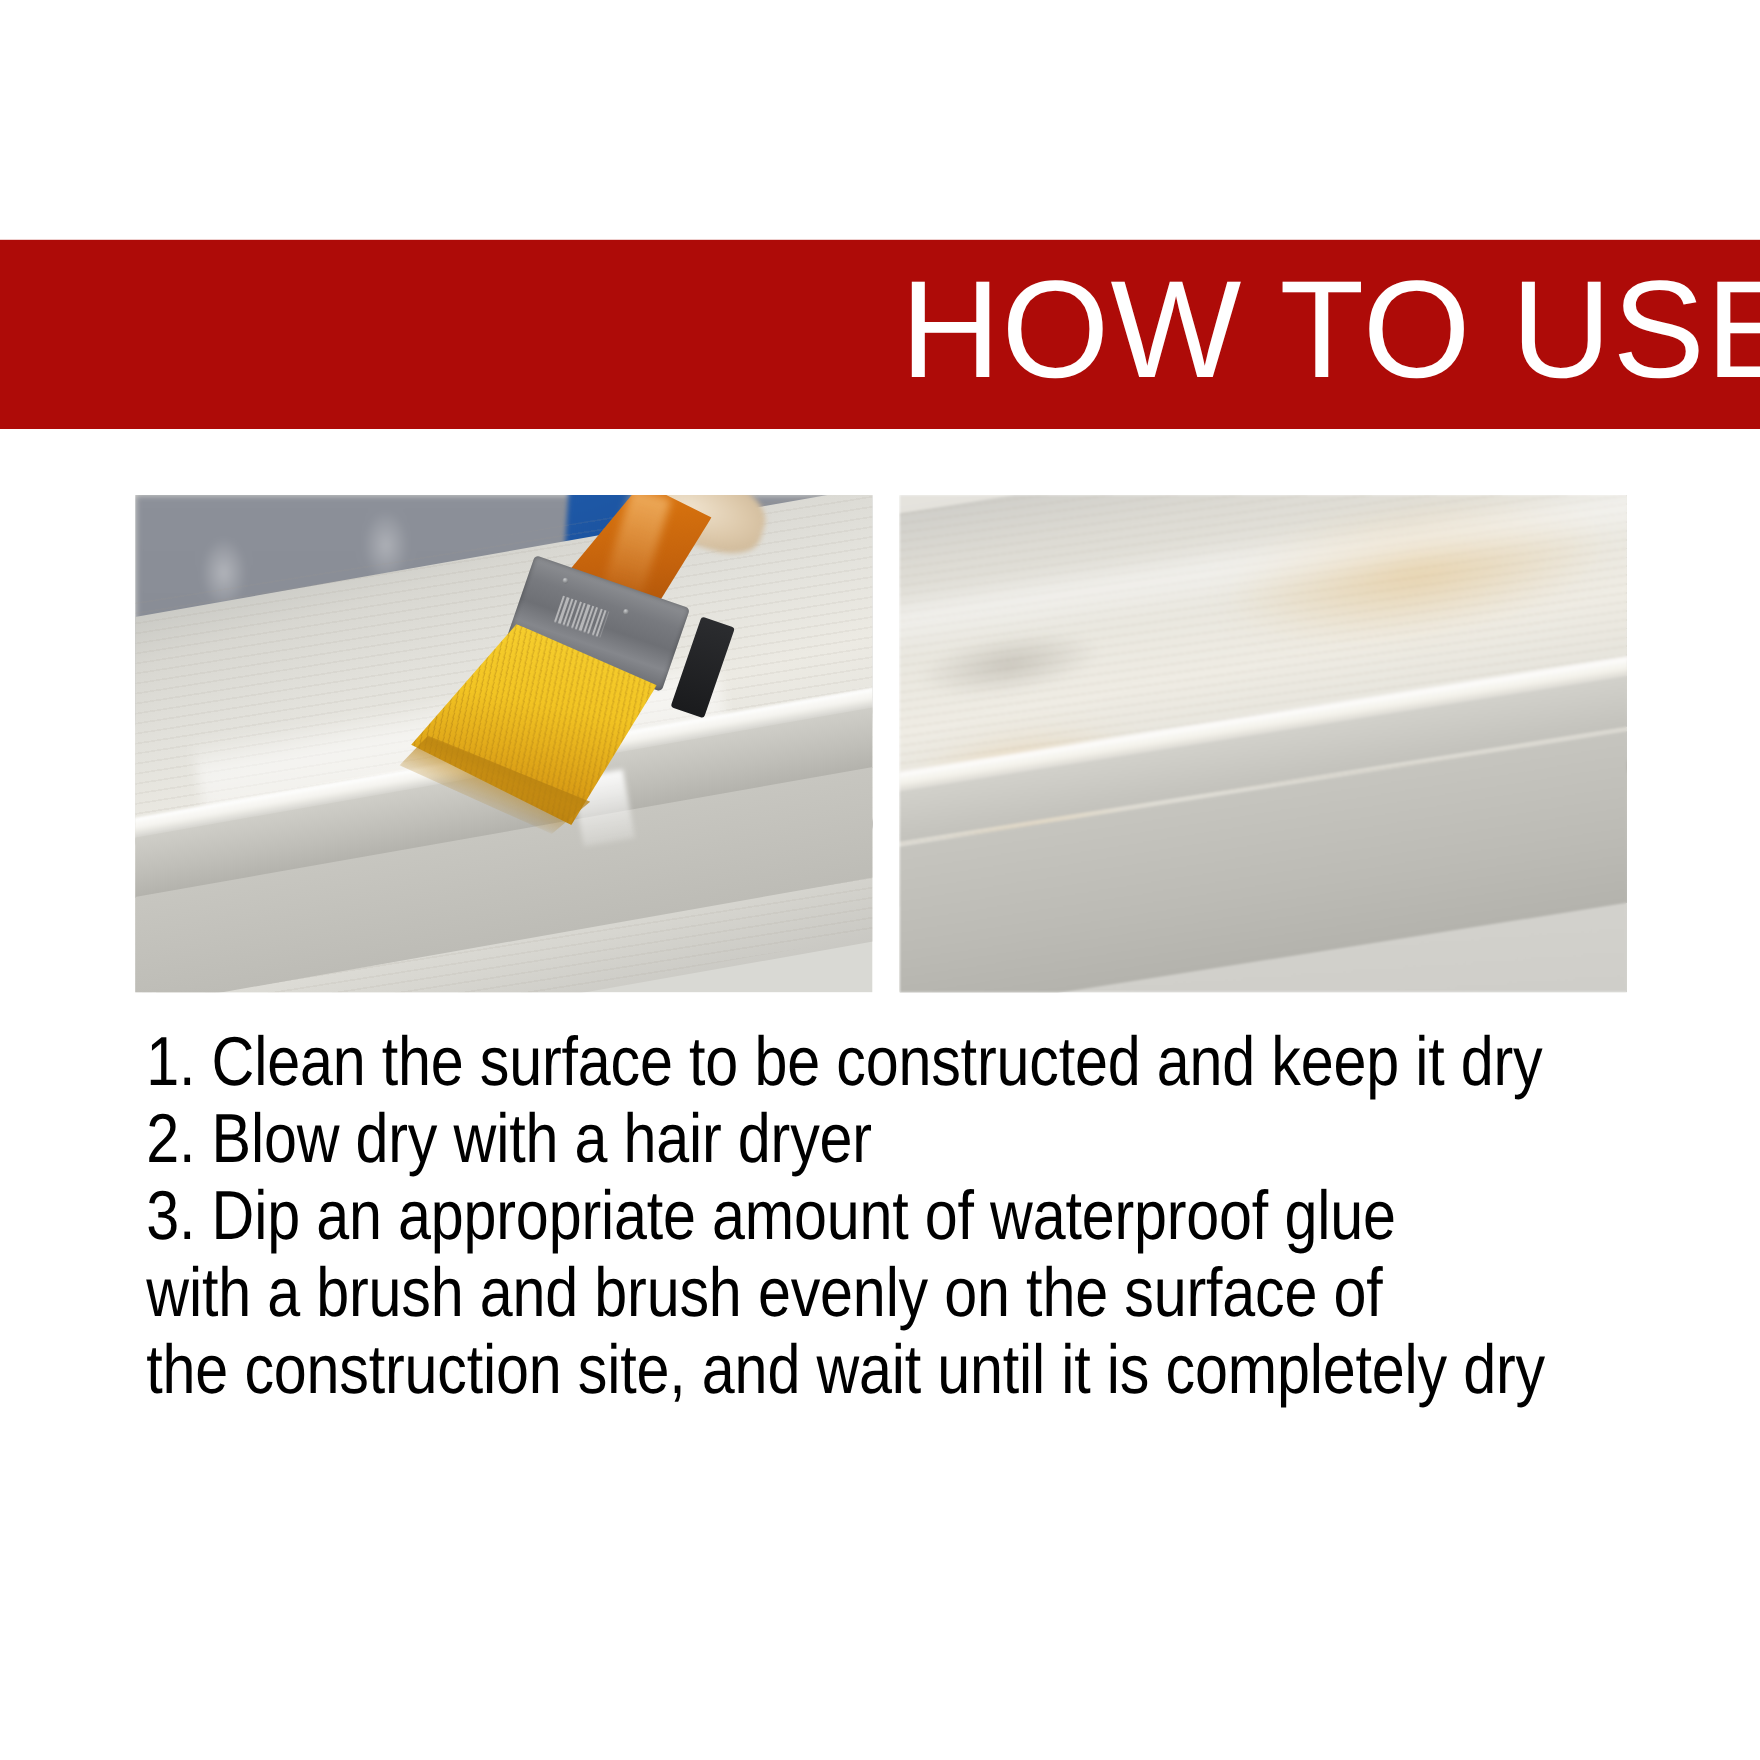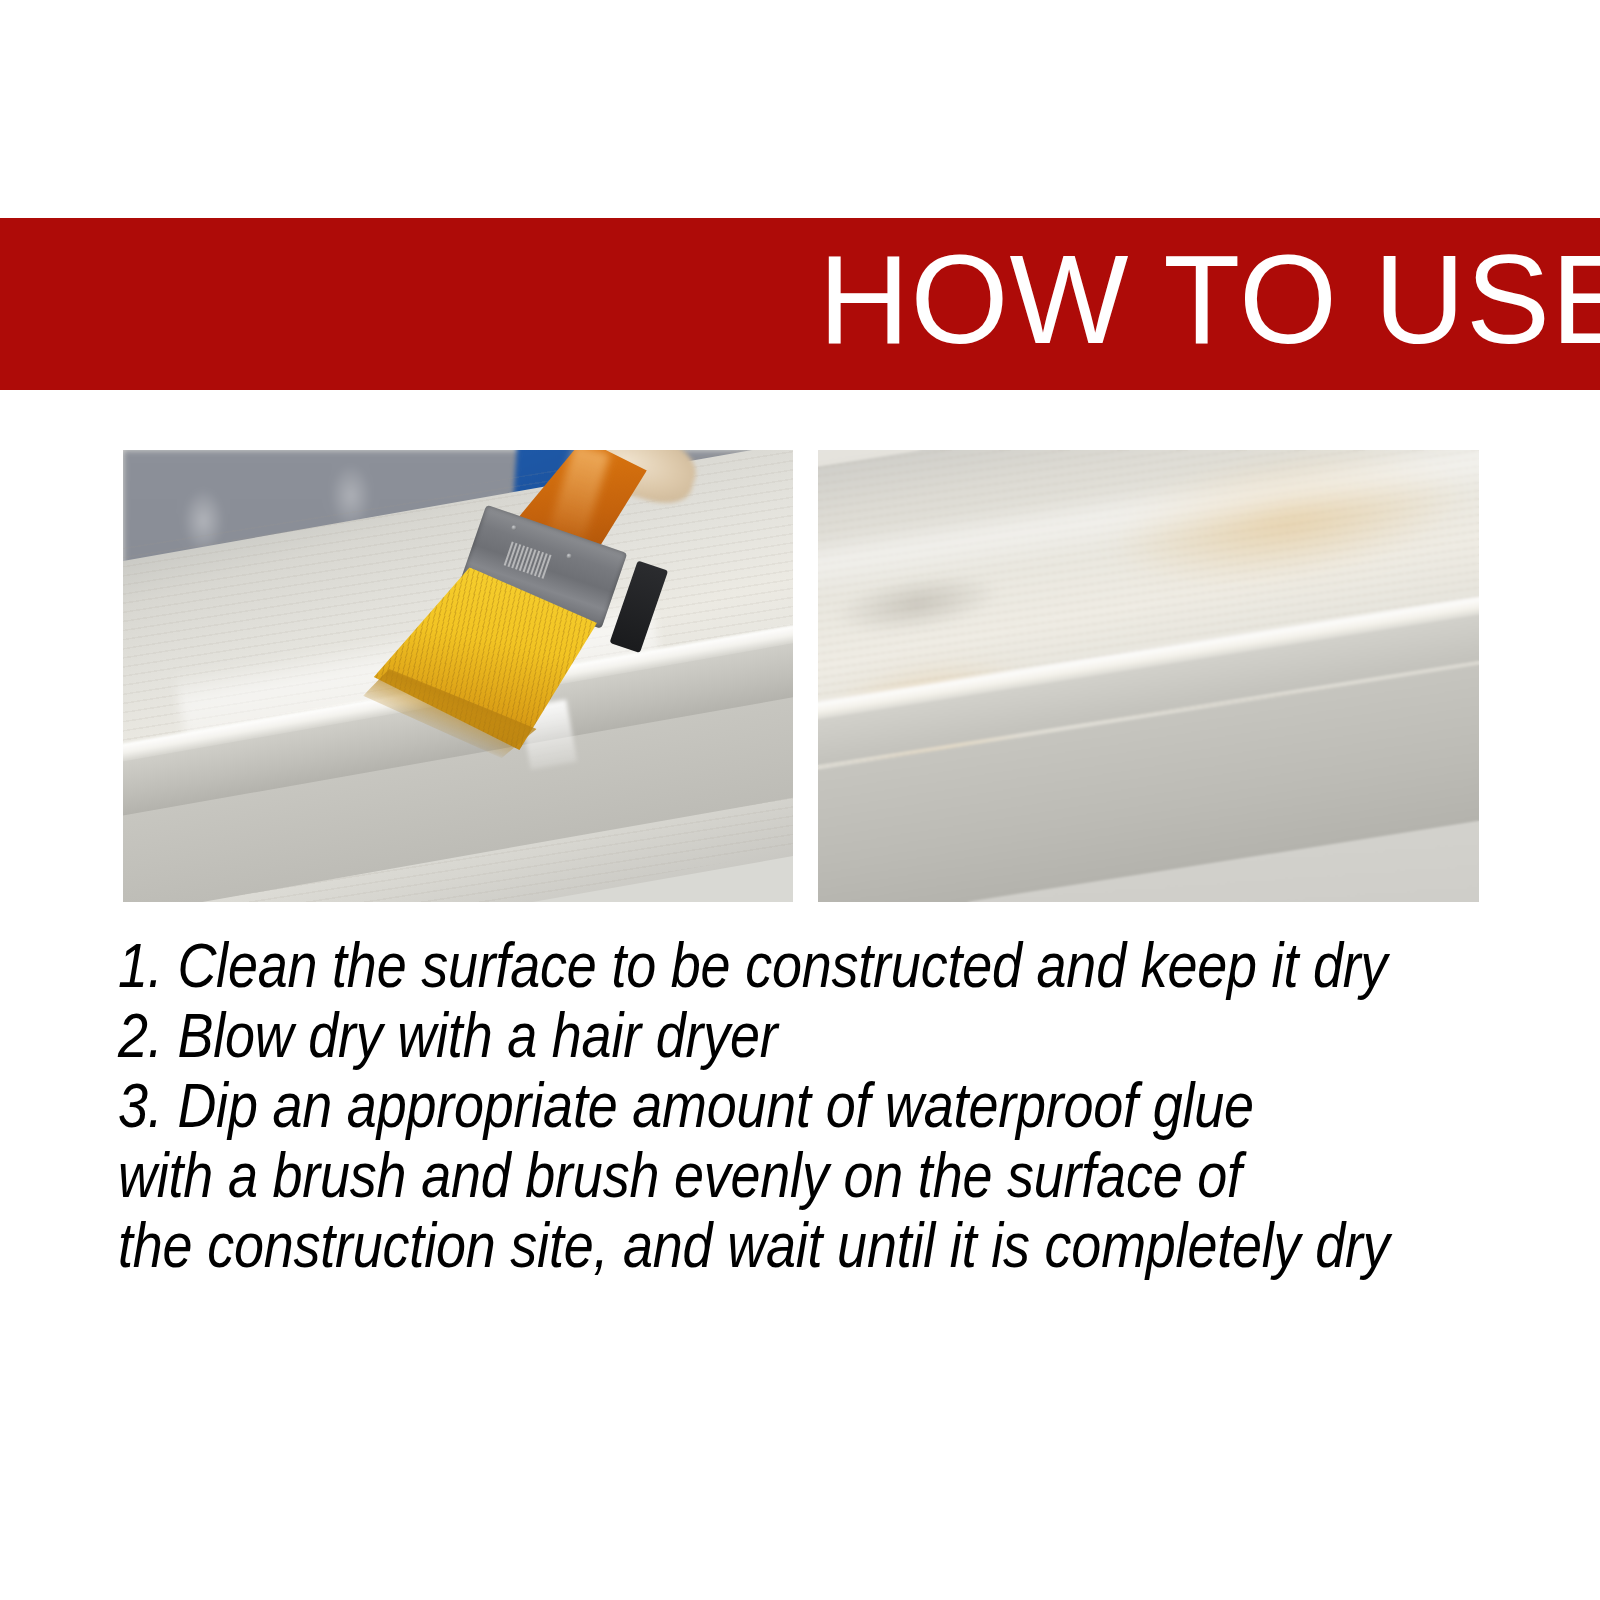--- a/index.html
+++ b/index.html
@@ -395,24 +395,23 @@
   .rp-blurall {
     position: absolute;
     inset: 0;
     backdrop-filter: blur(1.2px);
     pointer-events: none;
   }
 
   
   .instructions {
     position: absolute;
-    left: 118px;
+    left: 133px;
     top: 930px;
     width: 1440px;
-    font-style: italic;
   }
   .instr-line {
     color: #000000;
     font-family: "Liberation Sans Narrow", "Liberation Sans", sans-serif;
     font-stretch: condensed;
     font-size: 63px;
     font-weight: 400;
     line-height: 70px;
     letter-spacing: -0.2px;
     white-space: nowrap;

